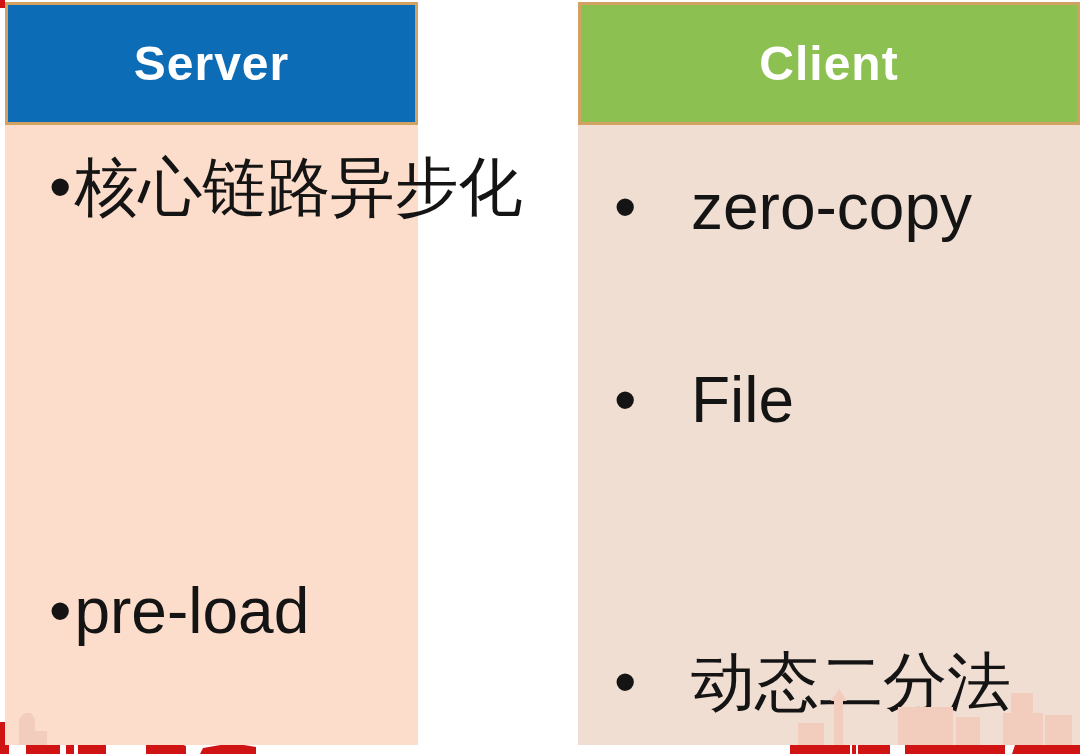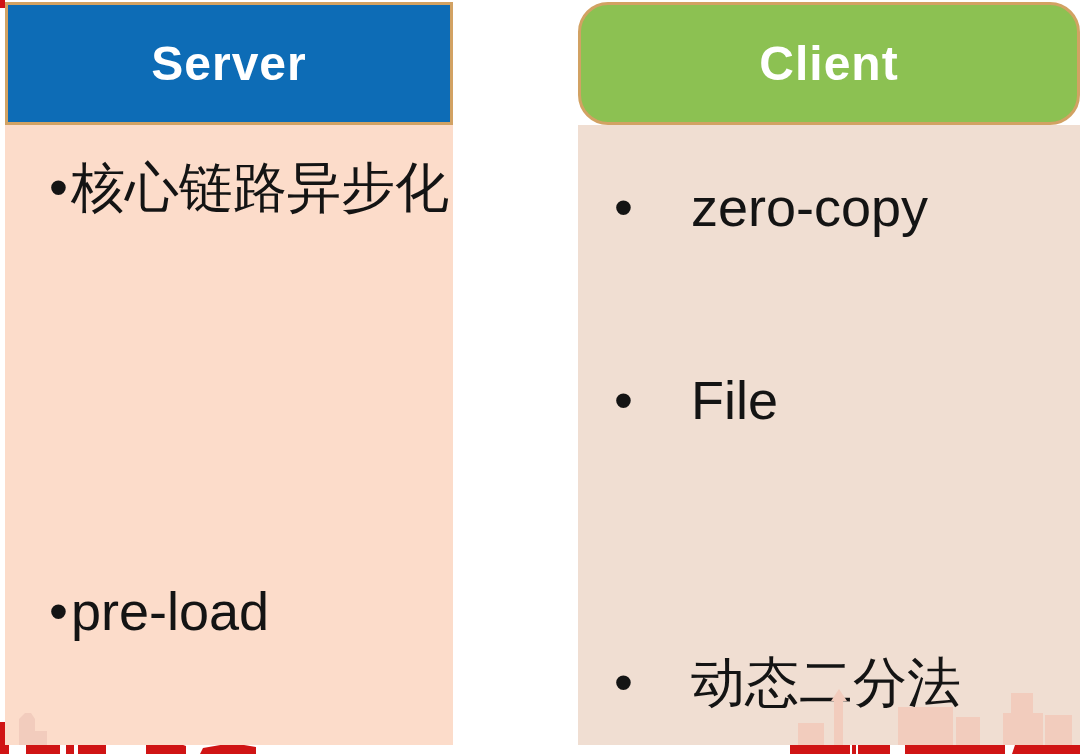--- a/index.html
+++ b/index.html
@@ -4,46 +4,46 @@
 <style>
   html,body { margin:0; padding:0; background:#ffffff; }
   .stage {
     position:relative;
     width:1080px; height:754px;
     background:#ffffff;
     overflow:hidden;
     font-family:"Liberation Sans","DejaVu Sans",sans-serif;
   }
   .column { position:absolute; top:2px; }
-  .col-left  { left:5px;  width:448px; }
+  .col-left  { left:5px;  width:413px; }
   .col-right { left:578px; width:502px; }
 
   .col-header {
     box-sizing:border-box;
     height:123px;
     border:3px solid var(--header-border,#d2a263);
     display:flex; align-items:center; justify-content:center;
     color:var(--header-text,#ffffff);
     font-size:48px; font-weight:700;
     letter-spacing:1px;
   }
   .col-left  .col-header { background:var(--server-header-bg,#0d6cb6); }
-  .col-right .col-header { background:var(--client-header-bg,#8cc152);border-radius:30px; }
+  .col-right .col-header { background:var(--client-header-bg,#8cc152); }
 
   .col-body {
     position:absolute; top:123px; left:0; right:0;
     height:620px;
   }
   .col-left  .col-body { background:var(--server-body-bg,#fcdcca); }
   .col-right .col-body { background:var(--client-body-bg,#f0ded2); }
 
   .item {
     position:absolute;
     color:var(--text,#141414);
-    font-size:54px;
+    font-size:64px;
     line-height:60px;
     white-space:nowrap;
   }
   .col-left .item { left:44px; }
   .col-left .item .bullet { margin-right:3px; }
 
   .col-right .item { left:36px; line-height:80px; padding-left:42px; white-space:normal; }
   .col-right .item .bullet { position:absolute; left:0; top:0; }
   .col-right .item .line { display:block;margin-left:35px; }
 

